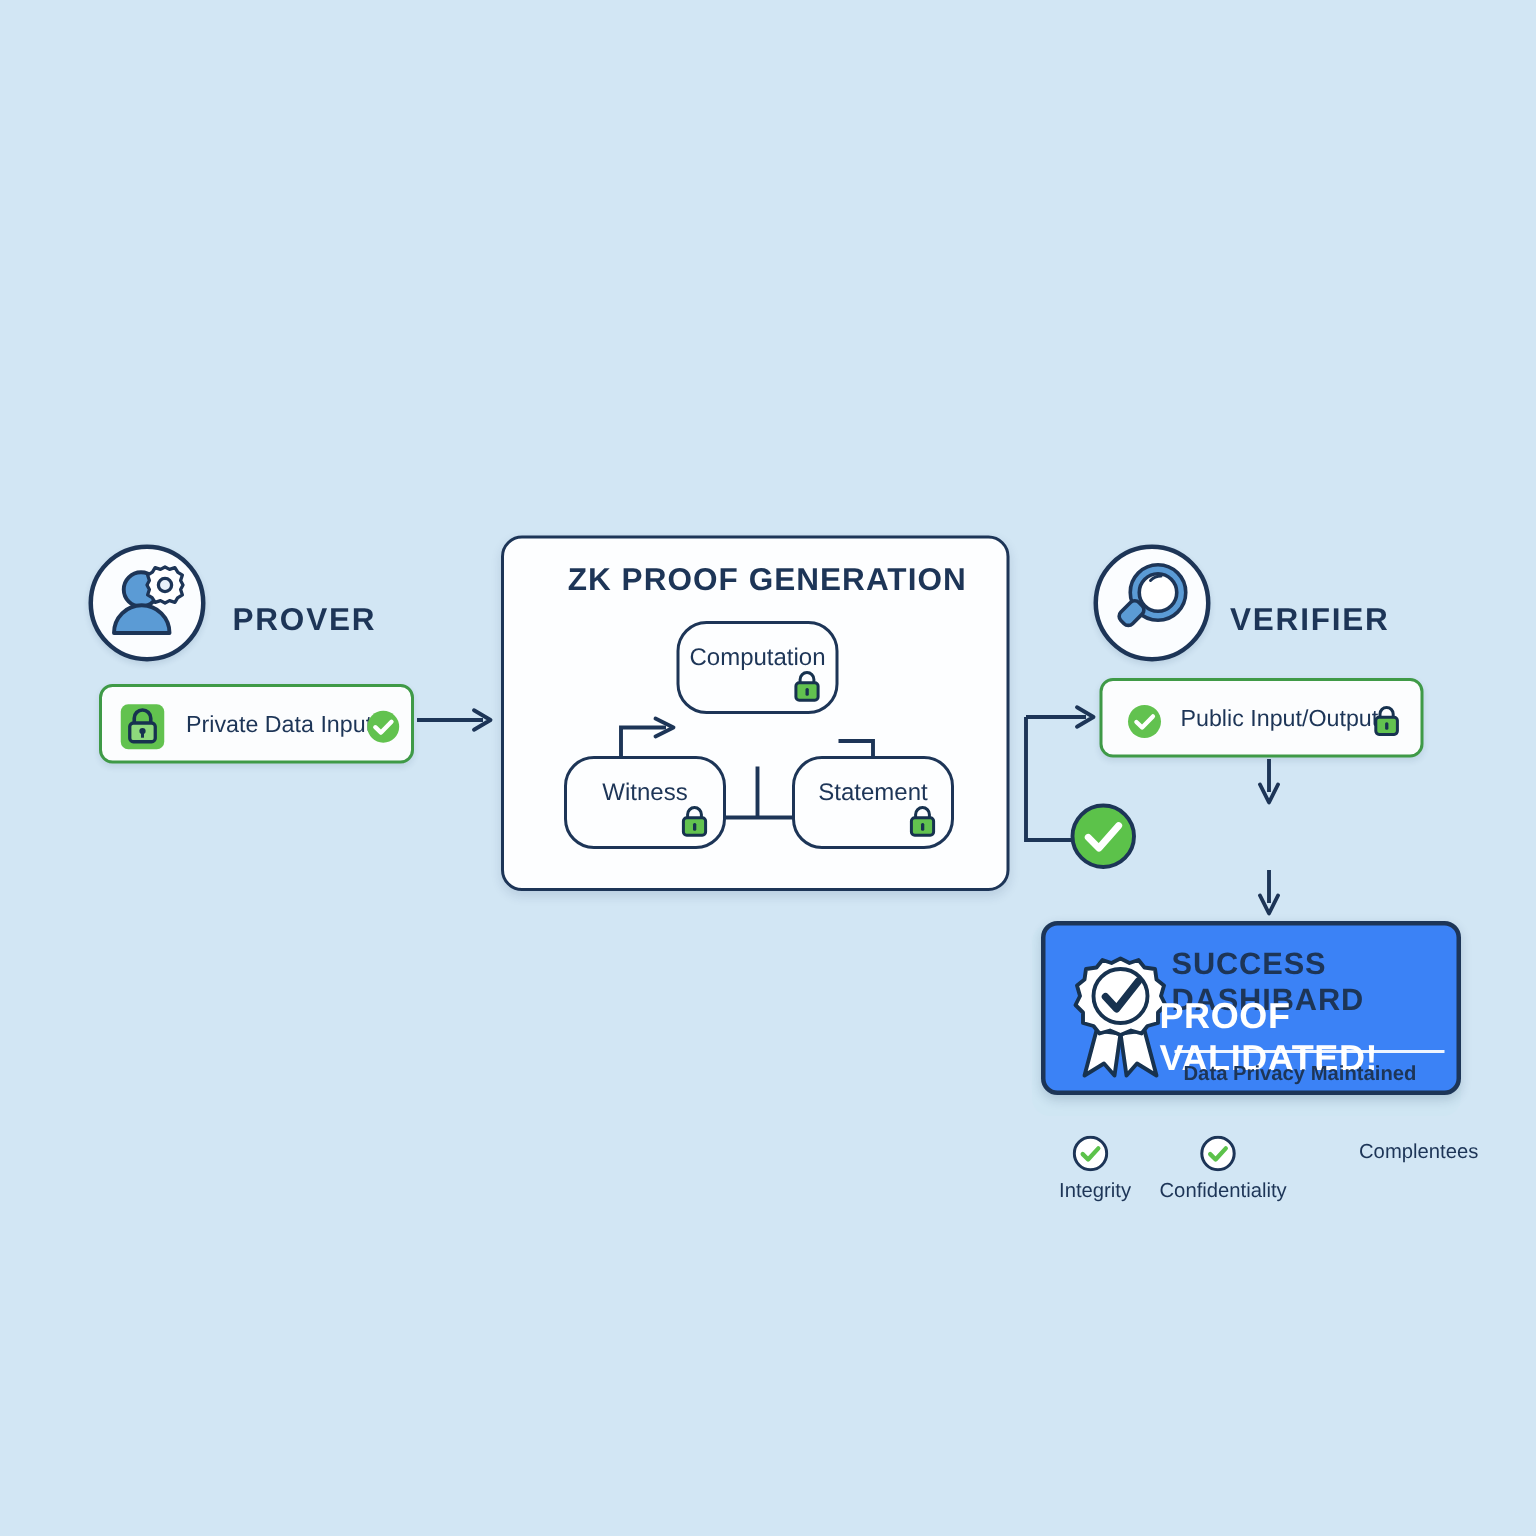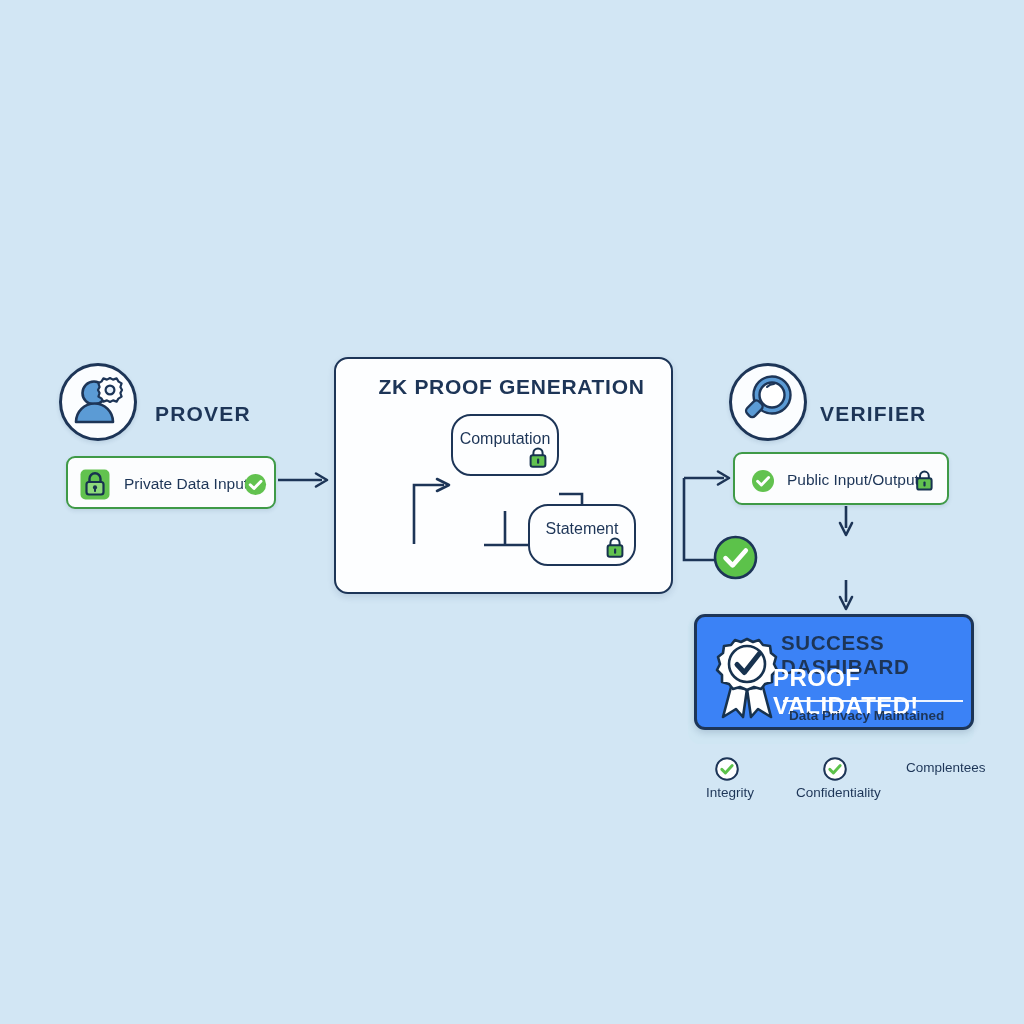--- a/index.html
+++ b/index.html
@@ -188,20 +188,30 @@
       <div class="node-label">Computation</div>
       <span class="lock" style="right:8px;bottom:5px;width:22px;height:23px;">
         <svg width="22" height="23" viewBox="0 0 22 23">
           <path d="M6.4 9.4 V7 a4.6 4.6 0 0 1 9.2 0 V9.4" fill="none" stroke="#17324f" stroke-width="2"></path>
           <rect x="3.6" y="9.2" width="14.8" height="11.6" rx="2.2" fill="#62c24f" stroke="#17324f" stroke-width="2"></rect>
           <rect x="10" y="12.6" width="2.2" height="5.2" rx="1" fill="#17324f"></rect>
         </svg>
       </span>
     </div>
 
+    <div class="node" style="left:40px;top:145px;width:108px;height:62px;">
+      <div class="node-label">Witness</div>
+      <span class="lock" style="right:8px;bottom:5px;width:22px;height:23px;">
+        <svg width="22" height="23" viewBox="0 0 22 23">
+          <path d="M6.4 9.4 V7 a4.6 4.6 0 0 1 9.2 0 V9.4" fill="none" stroke="#17324f" stroke-width="2"></path>
+          <rect x="3.6" y="9.2" width="14.8" height="11.6" rx="2.2" fill="#62c24f" stroke="#17324f" stroke-width="2"></rect>
+          <rect x="10" y="12.6" width="2.2" height="5.2" rx="1" fill="#17324f"></rect>
+        </svg>
+      </span>
+    </div>
 
     <div class="node" style="left:192px;top:145px;width:108px;height:62px;">
       <div class="node-label">Statement</div>
       <span class="lock" style="right:8px;bottom:5px;width:22px;height:23px;">
         <svg width="22" height="23" viewBox="0 0 22 23">
           <path d="M6.4 9.4 V7 a4.6 4.6 0 0 1 9.2 0 V9.4" fill="none" stroke="#17324f" stroke-width="2"></path>
           <rect x="3.6" y="9.2" width="14.8" height="11.6" rx="2.2" fill="#62c24f" stroke="#17324f" stroke-width="2"></rect>
           <rect x="10" y="12.6" width="2.2" height="5.2" rx="1" fill="#17324f"></rect>
         </svg>
       </span>
@@ -298,21 +308,21 @@
   <div class="guar" style="left:699px;top:757px;">
     <span>
       <svg width="24" height="24" viewBox="0 0 24 24">
         <circle cx="12" cy="12" r="10.8" fill="#ffffff" stroke="#1d3557" stroke-width="2"></circle>
         <path d="M6.8 12.4 L10.4 16 L17.2 8.6" fill="none" stroke="#5cc24a" stroke-width="2.9" stroke-linecap="round" stroke-linejoin="round"></path>
       </svg>
     </span>
     <span class="guar-text">Integrity</span>
   </div>
 
-  <div class="guar" style="left:789px;top:757px;">
+  <div class="guar" style="left:766px;top:757px;">
     <span>
       <svg width="24" height="24" viewBox="0 0 24 24">
         <circle cx="12" cy="12" r="10.8" fill="#ffffff" stroke="#1d3557" stroke-width="2"></circle>
         <path d="M6.8 12.4 L10.4 16 L17.2 8.6" fill="none" stroke="#5cc24a" stroke-width="2.9" stroke-linecap="round" stroke-linejoin="round"></path>
       </svg>
     </span>
     <span class="guar-text">Confidentiality</span>
   </div>
 
   <div class="guar" style="left:906px;top:760px;">

